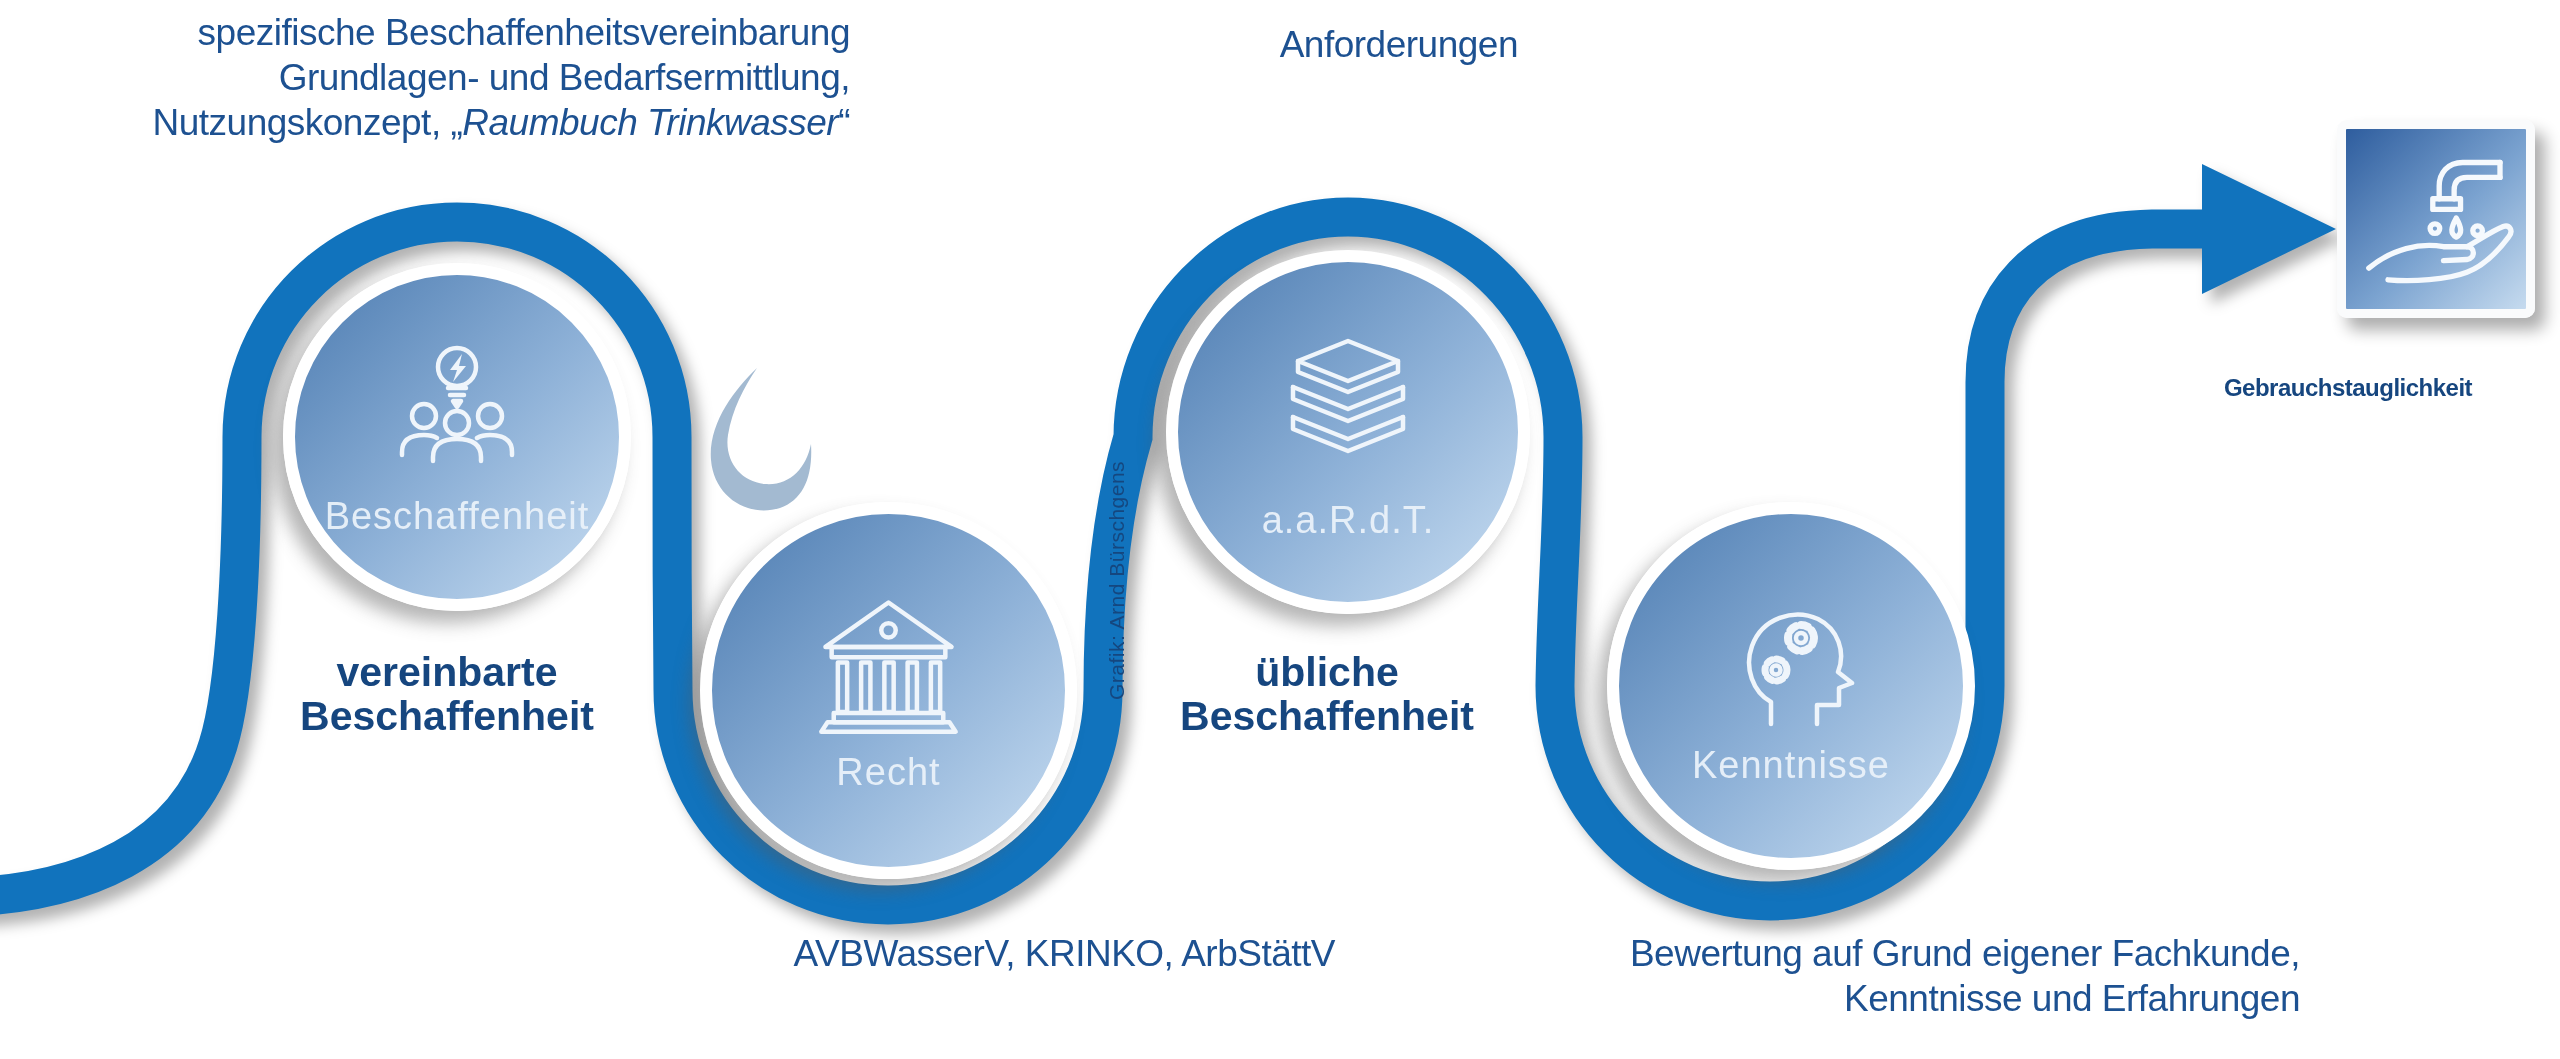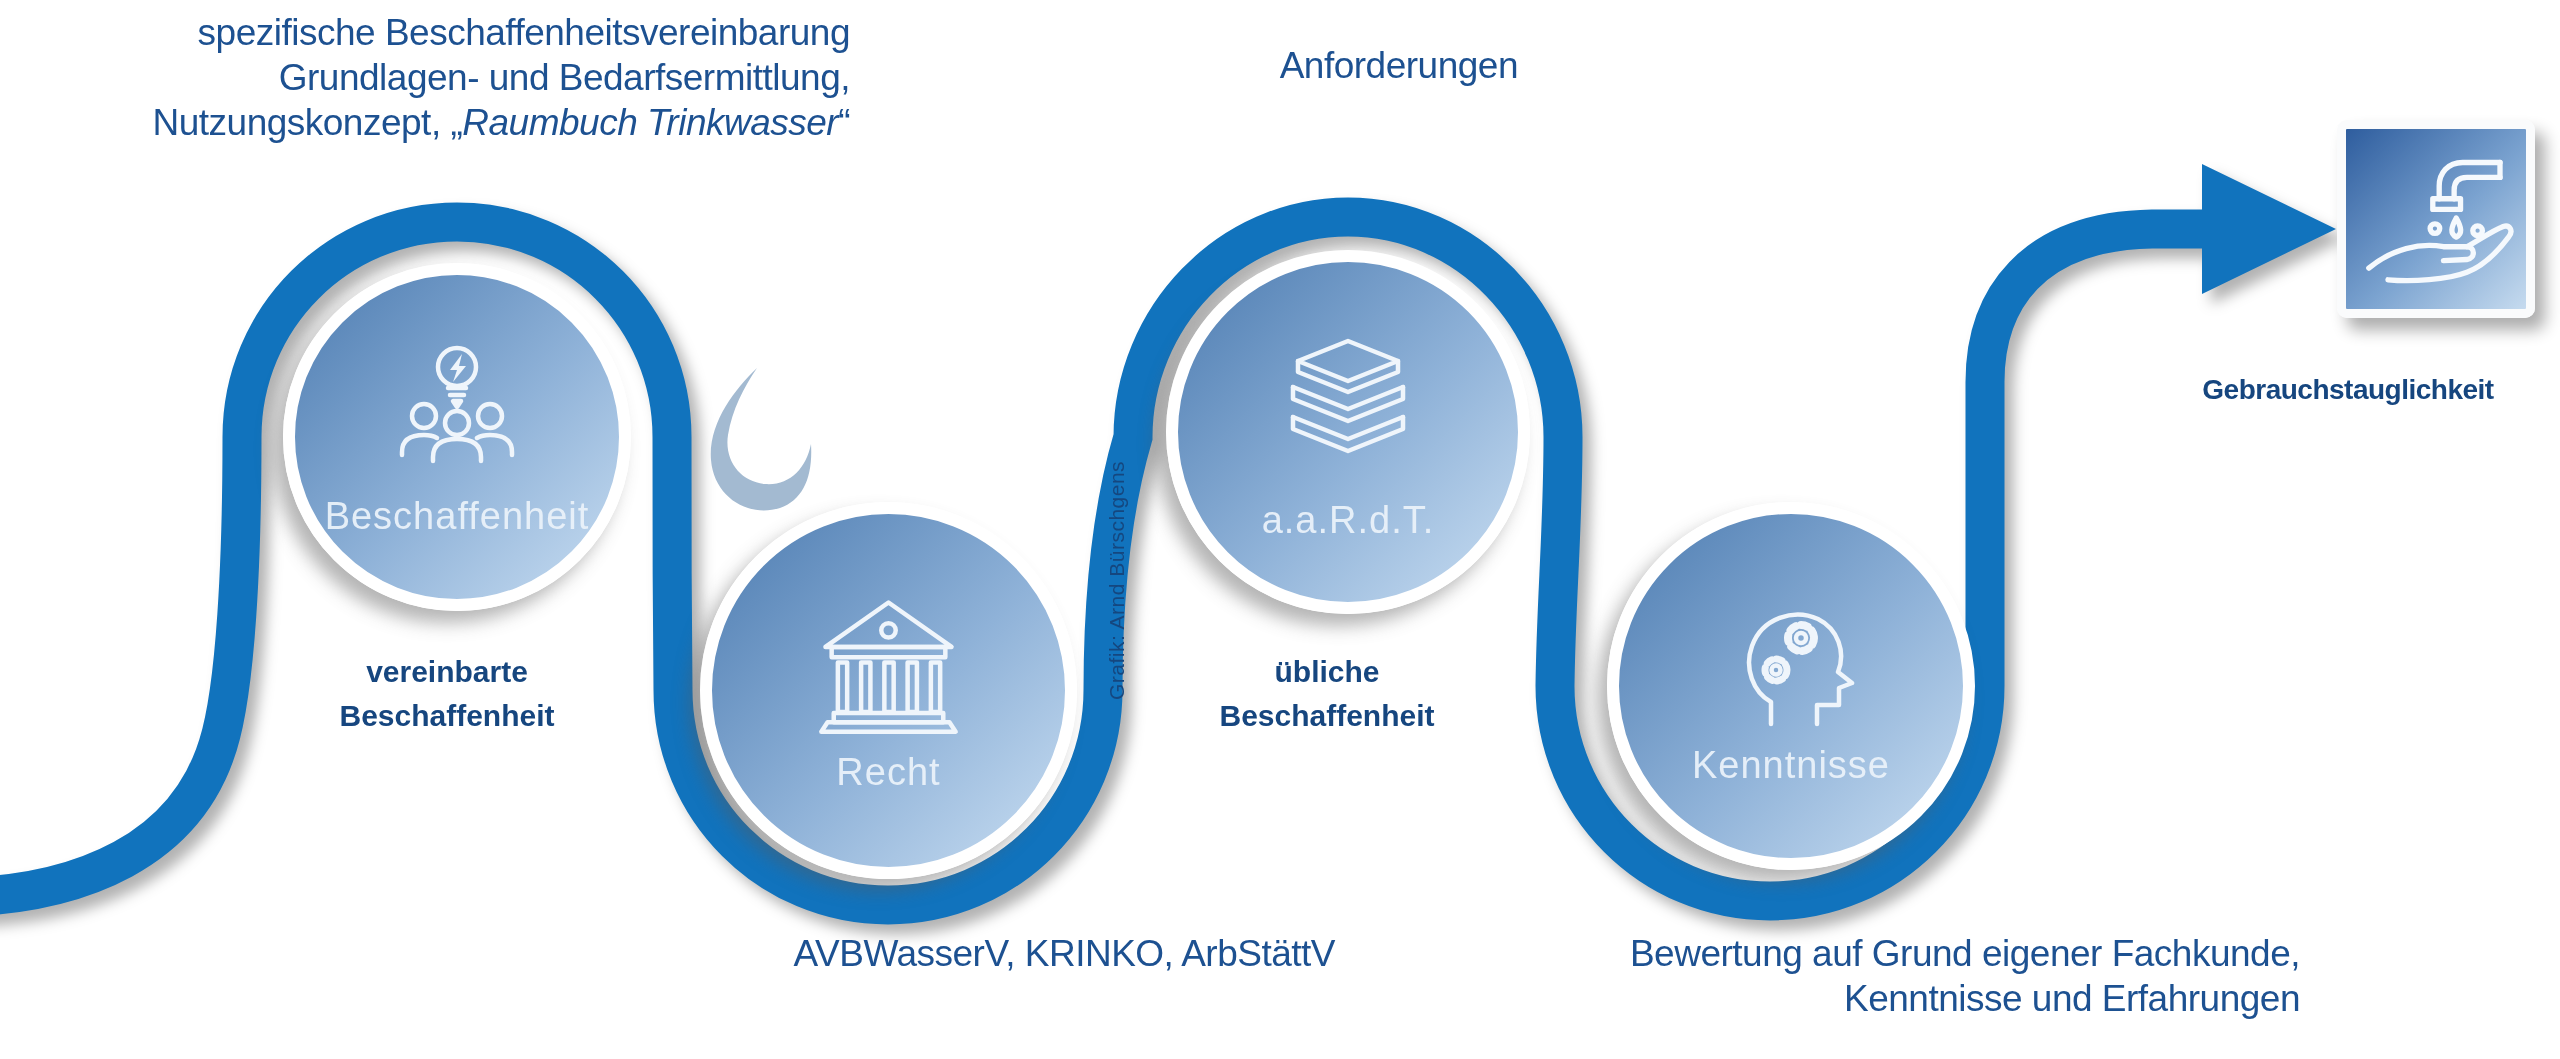--- a/index.html
+++ b/index.html
@@ -20,34 +20,34 @@
            box-shadow:-10px 12px 18px rgba(90,90,90,.45);
            display:flex;flex-direction:column;align-items:center;justify-content:center;box-sizing:border-box;}
   .st-label{color:#eaf2fa;font-size:38px;font-weight:400;opacity:.95;margin-top:8px;letter-spacing:1px;}
   .icon{flex:none;}
   .icon *{vector-effect:non-scaling-stroke;}
 
   
   .note{position:absolute;z-index:3;color:#1d5191;font-size:37px;line-height:45px;
         text-align:right;letter-spacing:-0.5px;}
   .note .it{font-style:italic;}
-  .caption{position:absolute;z-index:3;color:#16467f;font-size:30px;line-height:44px;
+  .caption{position:absolute;z-index:3;color:#16467f;font-size:41px;line-height:44px;
            font-weight:700;text-align:center;}
-  .result-label{position:absolute;z-index:3;color:#16467f;font-size:28px;font-weight:700;
+  .result-label{position:absolute;z-index:3;color:#16467f;font-size:24px;font-weight:700;
                 text-align:center;letter-spacing:-0.5px;}
 
   
   .result-box{position:absolute;z-index:2;left:2337px;top:120px;width:198px;height:198px;
               box-sizing:border-box;border:9px solid #fafbfc;border-radius:10px;
               background:linear-gradient(135deg,#2e5d9e 0%,#7ba3d0 55%,#c6dbef 100%);
               box-shadow:10px 12px 16px rgba(0,0,0,.32);
               display:flex;align-items:center;justify-content:center;}
 
   .pos-top-left{left:40px;top:10px;width:810px;}
-  .pos-top-middle{left:1118px;top:22px;width:400px;margin-top:21px;}
+  .pos-top-middle{left:1118px;top:22px;width:400px;}
   .pos-cap1{left:247px;top:650px;width:400px;}
   .pos-cap3{left:1127px;top:650px;width:400px;}
   .pos-bottom-left{left:425px;top:931px;width:910px;}
   .pos-bottom-right{left:1390px;top:931px;width:910px;}
   .pos-result{left:2148px;top:374px;width:400px;}
 
   .st1{left:283px;top:263px;width:348px;height:348px;}
   .st2{left:700px;top:502px;width:377px;height:377px;text-align:center;}
   .st3{left:1166px;top:250px;width:364px;height:364px;gap:18px;}
   .st4{left:1607px;top:502px;width:368px;height:368px;}

